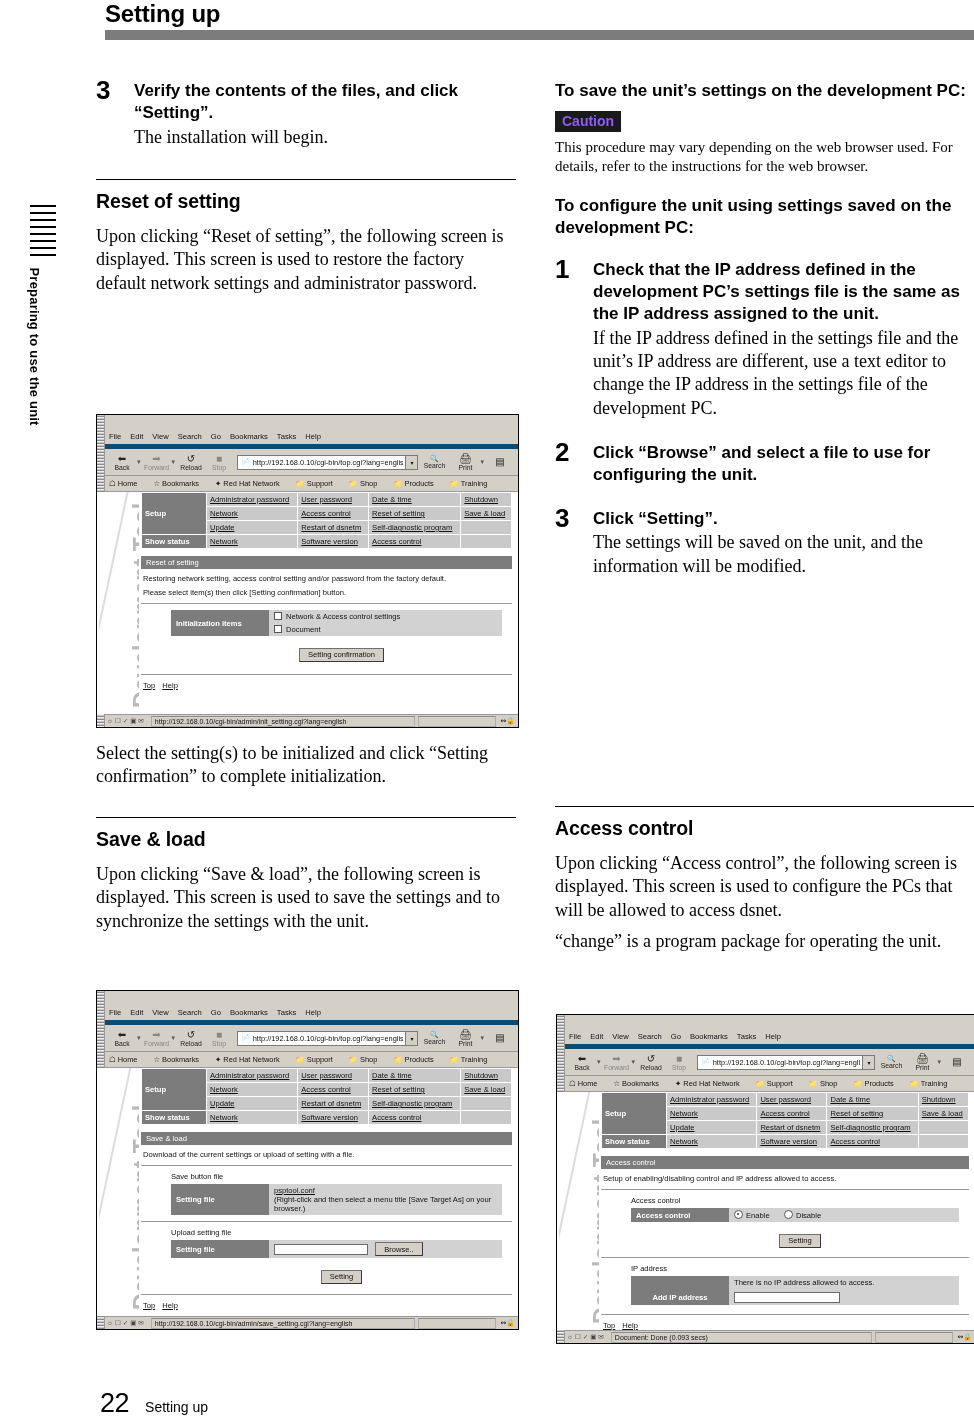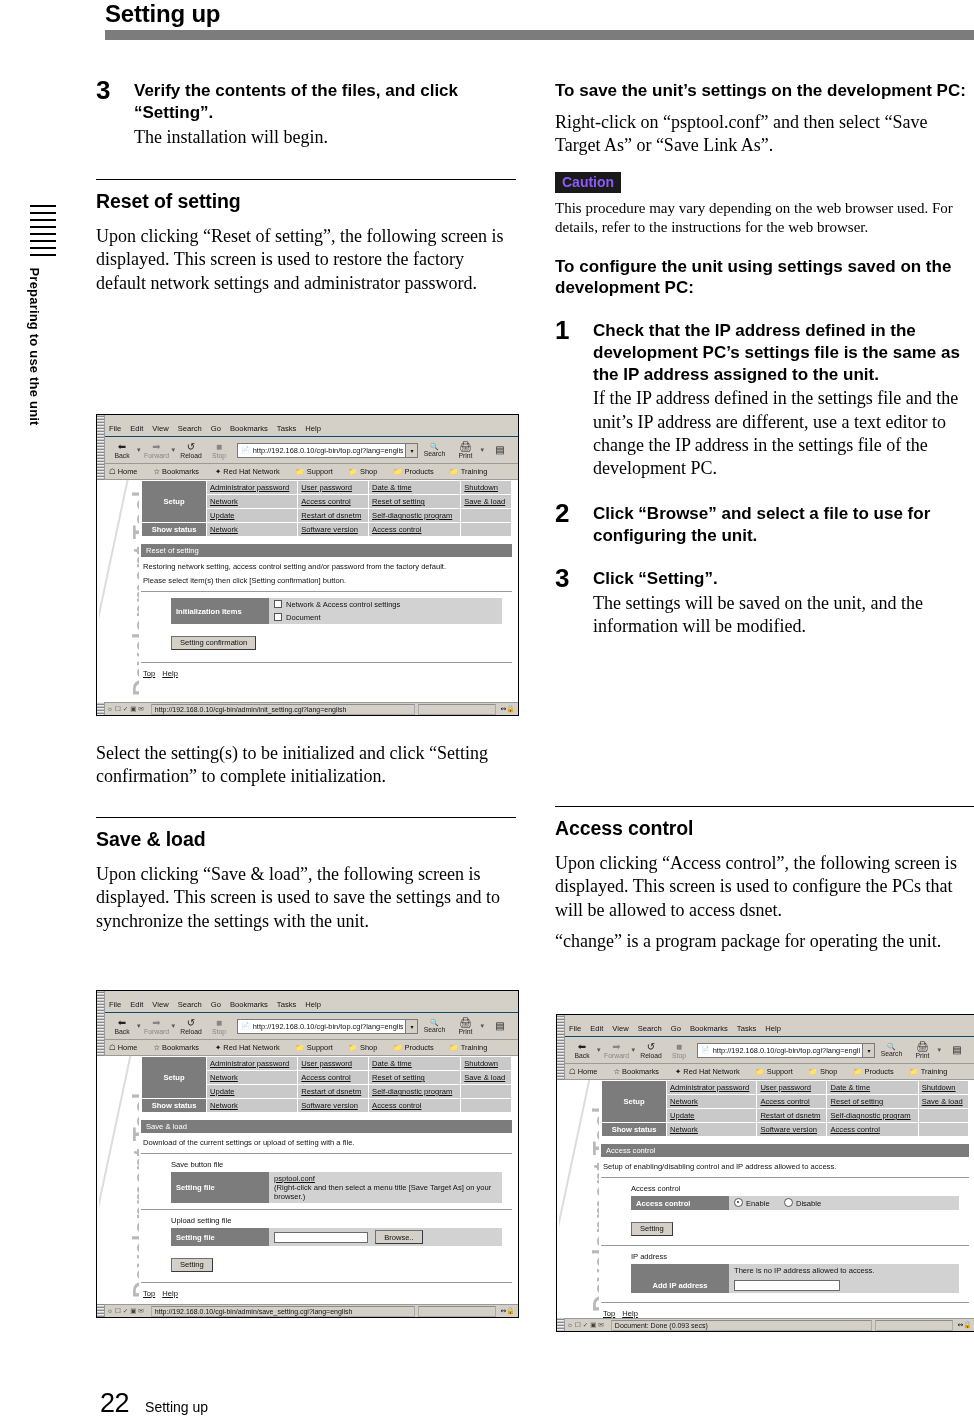--- a/index.html
+++ b/index.html
@@ -92,22 +92,22 @@
     border:1.5px solid #000;
     font-family:"Liberation Sans", sans-serif;
     color:#111; overflow:hidden;
   }
   .shot .chrome-frame {
     position:absolute; left:0; top:0; bottom:0; width:7px;
     background:repeating-linear-gradient(to bottom,#c8c8c8 0 1px,#888 1px 2px,#eee 2px 3px);
     border-right:1px solid #999;
   }
   .menubar {
-    background:#d4d0c8; border-bottom:1px solid #0c4a6e;
-    padding:8px 0 2px 12px; font-size:7.6px; line-height:11px;
+    background:#d4d0c8; border-bottom:5px solid #0c4a6e;
+    padding:16px 0 2px 12px; font-size:7.6px; line-height:11px;
     white-space:nowrap;
   }
   .menubar span { margin-right:9px; }
   .navbar {
     background:#d4d0c8; border-bottom:1px solid #9a9a9a;
     padding:2px 3px 2px 12px; display:flex; align-items:center;
     height:22px; white-space:nowrap;
   }
   .navbtn {
     display:flex; flex-direction:column; align-items:center;
@@ -149,21 +149,21 @@
     letter-spacing:0.5px;
   }
   .watermark .slash {
     position:absolute; left:4px; top:0; width:2px; height:100%;
     background:#dcdcdc; transform:skewX(-12deg);
   }
   .page-inner { position:relative; margin-left:44px; padding-right:6px; }
 
   table.navtbl { border-collapse:collapse; width:100%; font-size:7.6px; }
   table.navtbl td { border:1px solid #fff; padding:1px 3px; height:11px; }
-  table.navtbl td.hd { background:#7c7c7c; color:#fff; font-weight:bold; width:58px;text-align:center; }
+  table.navtbl td.hd { background:#7c7c7c; color:#fff; font-weight:bold; width:58px; }
   table.navtbl td.lk { background:#c9c9c9; }
   table.navtbl td.lk a { color:#111; text-decoration:underline; }
   table.navtbl td.blank { background:#c9c9c9; }
 
   .secbar {
     background:#7c7c7c; color:#fff; font-size:7.6px;
     padding:2px 5px; margin-top:7px;
   }
   .secdesc { font-size:7.6px; margin:5px 0 4px 2px; }
   .hr { border:none; border-top:1px solid #999; margin:6px 0; }
@@ -187,21 +187,21 @@
   }
   .rdo.on::after {
     content:""; position:absolute; left:1.5px; top:1.5px;
     width:2.5px; height:2.5px; border-radius:50%; background:#333;
   }
   .btn {
     display:inline-block; background:#d4d0c8;
     border:1px solid #6f6f6f; border-right-color:#3a3a3a; border-bottom-color:#3a3a3a;
     font-size:7.6px; padding:1.5px 8px;
   }
-  .btnrow { margin:7px 0 0 30px; }
+  .btnrow { text-align:center; margin:7px 0 0 30px; }
   .txtin {
     display:inline-block; background:#fff; border:1px solid #6a6a6a;
     width:92px; height:9px; vertical-align:middle;
   }
   .footlinks { font-size:7.6px; margin:6px 0 0 2px; }
   .footlinks a { color:#111; text-decoration:underline; margin-right:7px; }
   .statusbar {
     background:#d4d0c8; border-top:1px solid #9a9a9a;
     display:flex; align-items:center; height:12px;
     font-size:7px; padding:0 3px 0 10px; white-space:nowrap;
@@ -501,21 +501,20 @@
     <span class="icons">☼☐✓▣✉</span>
     <span class="field">http://192.168.0.10/cgi-bin/admin/save_setting.cgi?lang=english</span>
     <span class="field small"></span>
     <span class="tail">↭🔒</span>
   </div>
 </div>
 
 <div class="col" id="col-right">
 
   <div class="h3">To save the unit’s settings on the development PC:</div>
-  <p class="body">Right-click on “psptool.conf” and then select “Save Target As” or “Save Link As”.</p>
 
   <div class="caution-tag">Caution</div>
   <p class="small">This procedure may vary depending on the web browser used. For details, refer to the instructions for the web browser.</p>
 
   <div style="height:4px"></div>
   <div class="h3">To configure the unit using settings saved on the development PC:</div>
 
   <div style="height:12px"></div>
 
   <div class="step">

